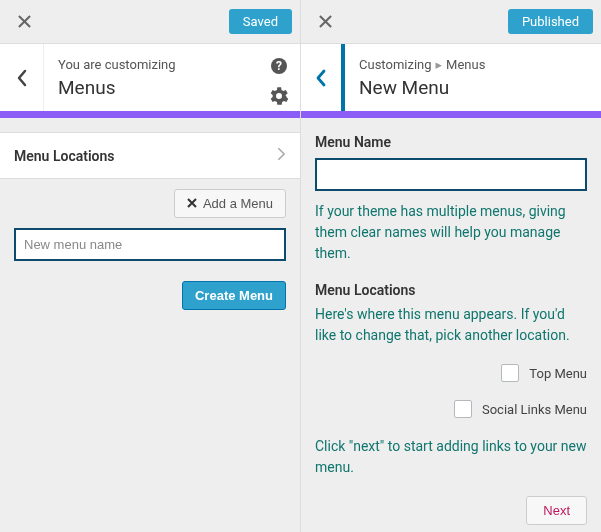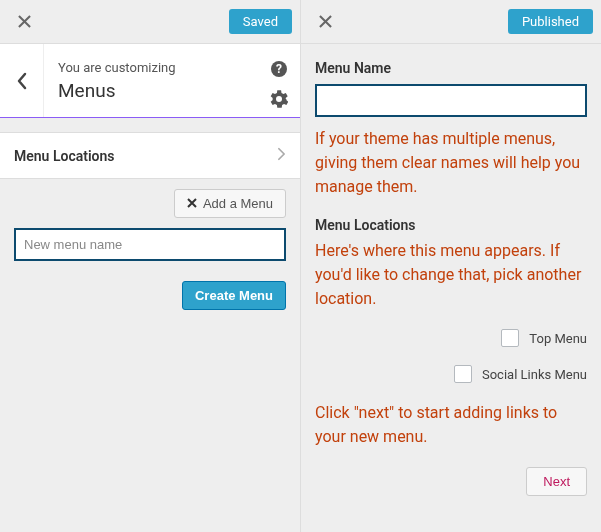--- a/index.html
+++ b/index.html
@@ -7,21 +7,21 @@
 .container { display: flex; width: 601px; height: 532px; }
 .panel { flex: 1; background: #eee; border-right: 1px solid #ddd; display: flex; flex-direction: column; }
 .panel:last-child { border-right: none; }
 .topbar { height: 44px; background: #eee; border-bottom: 1px solid #ddd; display: flex; align-items: center; padding: 0 8px; }
 .close-btn { width: 32px; height: 32px; display: flex; align-items: center; justify-content: center; cursor: pointer; color: #666; }
 .close-btn svg { width: 13px; height: 13px; }
 .spacer { flex: 1; }
 .badge { padding: 5px 14px; border-radius: 3px; font-size: 13px; color: #fff; }
 .badge.saved { background: #2ea2cc; }
 .badge.published { background: #2ea2cc; }
-.header { background: #fff; border-bottom: 1px solid #8b5cf6; display: flex; align-items: center; min-height: 74px; padding: 0; }
+.header { background: #fff; border-bottom: 7px solid #8b5cf6; display: flex; align-items: center; min-height: 74px; padding: 0; }
 .back-btn { width: 44px; align-self: stretch; display: flex; align-items: center; justify-content: center; cursor: pointer; color: #444; border-right: 1px solid #eee; }
 .back-btn.blue { color: #0073aa; border-right: 4px solid #0073aa; }
 .back-btn svg { width: 12px; height: 18px; }
 .header-body { flex: 1; padding: 12px 14px; position: relative; }
 .header-subtitle { font-size: 13px; color: #555; margin-bottom: 4px; }
 .header-title { font-size: 19px; font-weight: 400; color: #333; }
 .breadcrumb { font-size: 13px; color: #555; margin-bottom: 4px; }
 .breadcrumb .sep { margin: 0 4px; color: #999; }
 .header-icons { position: absolute; right: 12px; top: 12px; display: flex; flex-direction: column; gap: 12px; align-items: center; }
 .icon-btn { width: 18px; height: 18px; cursor: pointer; color: #555; }
@@ -33,21 +33,21 @@
 .chevron-right svg { width: 9px; height: 14px; }
 .btn-row { display: flex; justify-content: flex-end; padding: 10px 14px; }
 .btn { padding: 6px 12px; border-radius: 3px; font-size: 13px; cursor: pointer; border: 1px solid #ccc; background: #f7f7f7; color: #555; display: inline-flex; align-items: center; gap: 6px; }
 .btn.primary { background: #2ea2cc; border-color: #0073aa; color: #fff; font-weight: 600; }
 .btn .x-icon svg { width: 10px; height: 10px; }
 .input-row { padding: 0 14px 10px; }
 .text-input { width: 100%; padding: 7px 8px; border: 2px solid #0c4a6e; background: #fff; font-size: 13px; color: #333; }
 .text-input::placeholder { color: #888; }
 .form-section { padding: 16px 14px 8px; }
 .form-label { font-weight: 600; color: #333; font-size: 14px; margin-bottom: 8px; display: block; }
-.help-text { font-size: 16px; color: #c2410c; line-height: 1.5; margin-top: 10px; }
+.help-text { font-size: 14px; color: #0f766e; line-height: 1.5; margin-top: 10px; }
 .block-title { font-weight: 600; color: #333; font-size: 14px; margin: 18px 0 6px; }
 .checkbox-row { display: flex; align-items: center; gap: 10px; margin: 18px 0; justify-content: flex-end; }
 .checkbox { width: 18px; height: 18px; border: 1px solid #b4b9be; background: #fff; border-radius: 2px; cursor: pointer; }
 .checkbox-label { font-size: 13px; color: #444; }
 .footer-row { padding: 10px 14px; display: flex; justify-content: flex-end; }
 .btn.next { background: #f7f7f7; border: 1px solid #ccc; color: #be185d; padding: 6px 16px; }
 </style>
 </head>
 <body>
 
@@ -116,20 +116,33 @@
   <div class="panel">
     <div class="topbar">
       <div class="close-btn">
         <svg viewBox="0 0 14 14">
             <path d="M1 1 L13 13 M13 1 L1 13" stroke="currentColor" stroke-width="2.2" fill="none"></path>
           </svg>
       </div>
       <div class="spacer"></div>
       <div class="badge published">Published</div>
     </div>
+    <div class="header">
+      <div class="back-btn blue">
+        <svg viewBox="0 0 12 18">
+            <path d="M9 2 L3 9 L9 16" stroke="currentColor" stroke-width="2.8" fill="none" stroke-linecap="round" stroke-linejoin="round"></path>
+          </svg>
+      </div>
+      <div class="header-body">
+        <div class="breadcrumb">
+          <span>Customizing</span><span class="sep">▸</span><span>Menus</span>
+        </div>
+        <div class="header-title">New Menu</div>
+      </div>
+    </div>
     <div class="content">
       <div class="form-section">
         <label class="form-label">Menu Name</label>
         <input type="text" class="text-input" style="">
         <p class="help-text">If your theme has multiple menus, giving them clear names will help you manage them.</p>
 
         <div class="block-title">Menu Locations</div>
         <p class="help-text" style="margin-top:4px">Here's where this menu appears. If you'd like to change that, pick another location.</p>
 
         <div class="checkbox-row">

